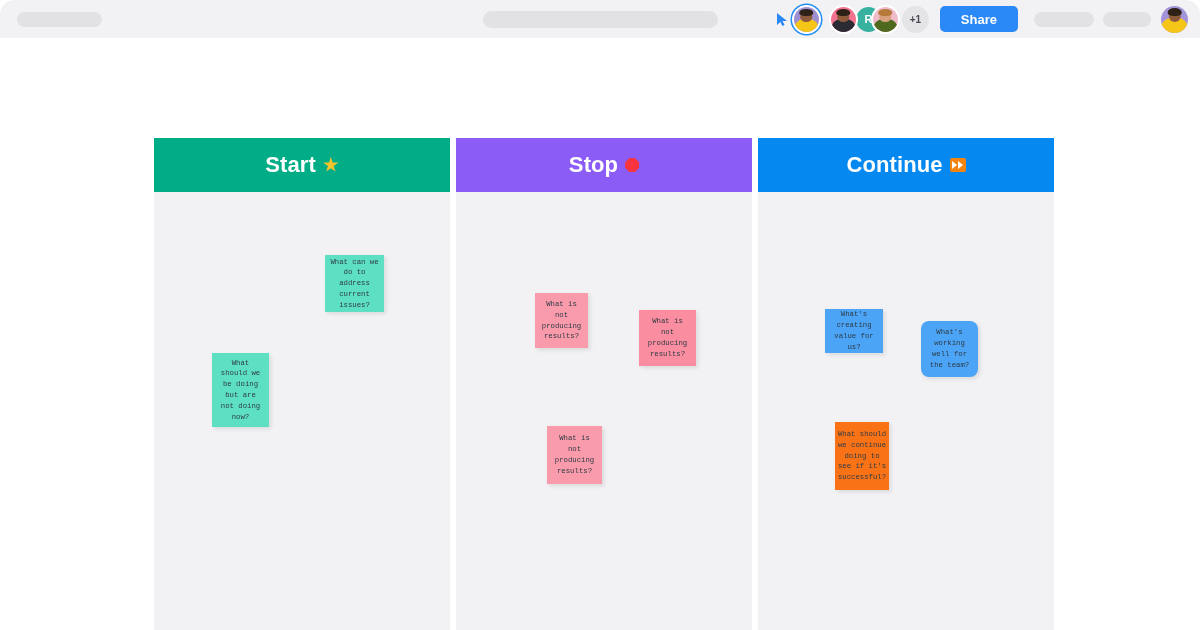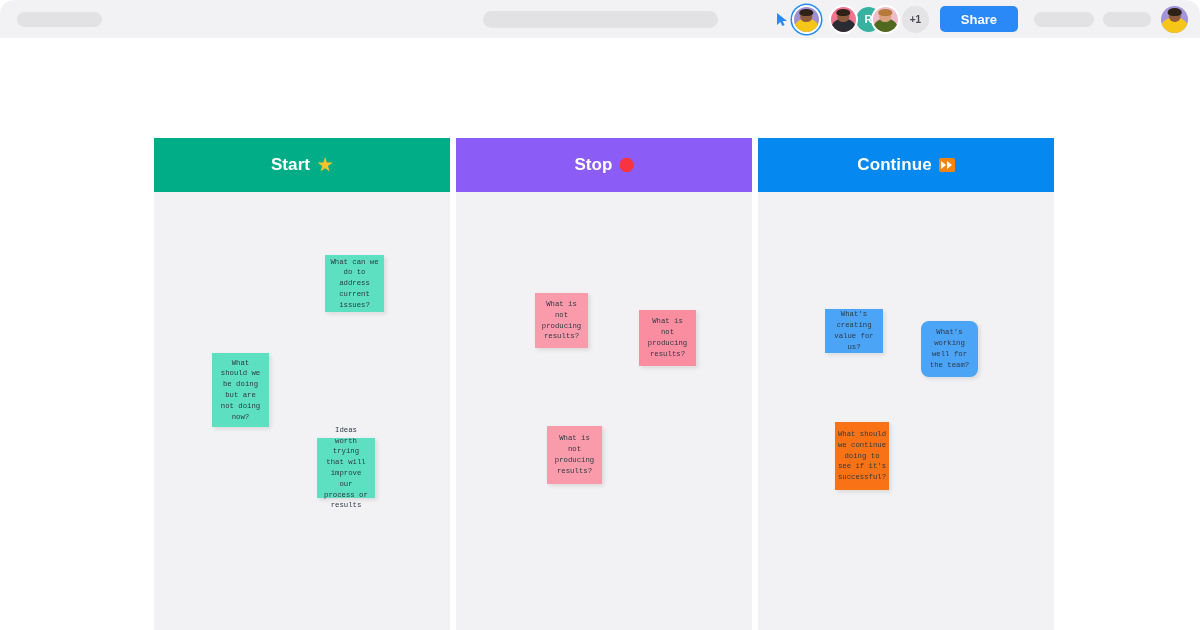--- a/index.html
+++ b/index.html
@@ -119,21 +119,21 @@
     cursor: pointer; border-radius: 6px;
   }
 
   
   .board { position: absolute; left: 0; top: 38px; width: 1200px; height: 592px; background:#fff; }
 
   .column { position: absolute; }
   .col-header {
     height: 54px; width: 100%;
     display: flex; align-items: center; justify-content: center;
-    color: #ffffff; font-size: 17px; font-weight: 700;
+    color: #ffffff; font-size: 22px; font-weight: 700;
     letter-spacing: .1px;
   }
   .col-header .emoji { margin-left: 7px; font-size: 16px; line-height: 1; display:inline-flex; }
   .col-body { width: 100%; background: #f2f2f4; }
 
   
   .emoji-star {
     width: 16px; height: 16px; background: #f6c32c;
     clip-path: polygon(50% 0%, 61% 35%, 98% 35%, 68% 57%, 79% 91%, 50% 70%, 21% 91%, 32% 57%, 2% 35%, 39% 35%);
   }
@@ -400,23 +400,20 @@
       </div>
       <div class="col-body" style="height:472px;"></div>
     </div>
 
     <div class="note" style="left:325px; top:217px; width:59px; height:57px; background:#5ce0c1;">
       <span>What can we do to address current issues?</span>
     </div>
     <div class="note" style="left:212px; top:315px; width:57px; height:74px; background:#5ce0c1;">
       <span>What should we be doing but are not doing now?</span>
     </div>
-    <div class="note" style="left:317px; top:400px; width:58px; height:60px; background:#5ce0c1;">
-      <span>Ideas worth trying that will improve our process or results</span>
-    </div>
 
     <div class="note" style="left:535px; top:255px; width:53px; height:55px; background:#fa9bab;">
       <span>What is not producing results?</span>
     </div>
     <div class="note" style="left:639px; top:272px; width:57px; height:56px; background:#fa8d9f;">
       <span>What is not producing results?</span>
     </div>
     <div class="note" style="left:547px; top:388px; width:55px; height:58px; background:#fa9bab;">
       <span>What is not producing results?</span>
     </div>

